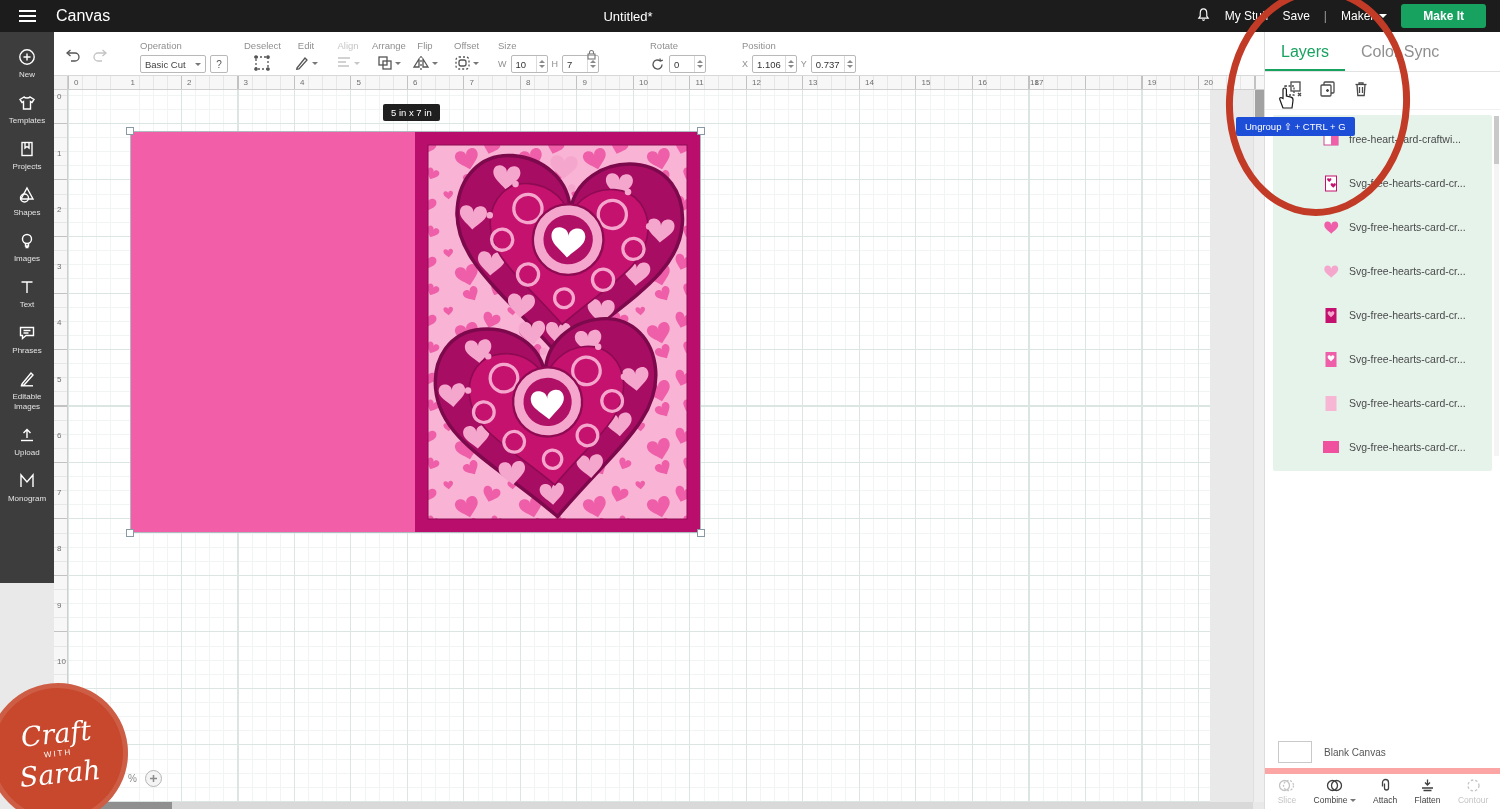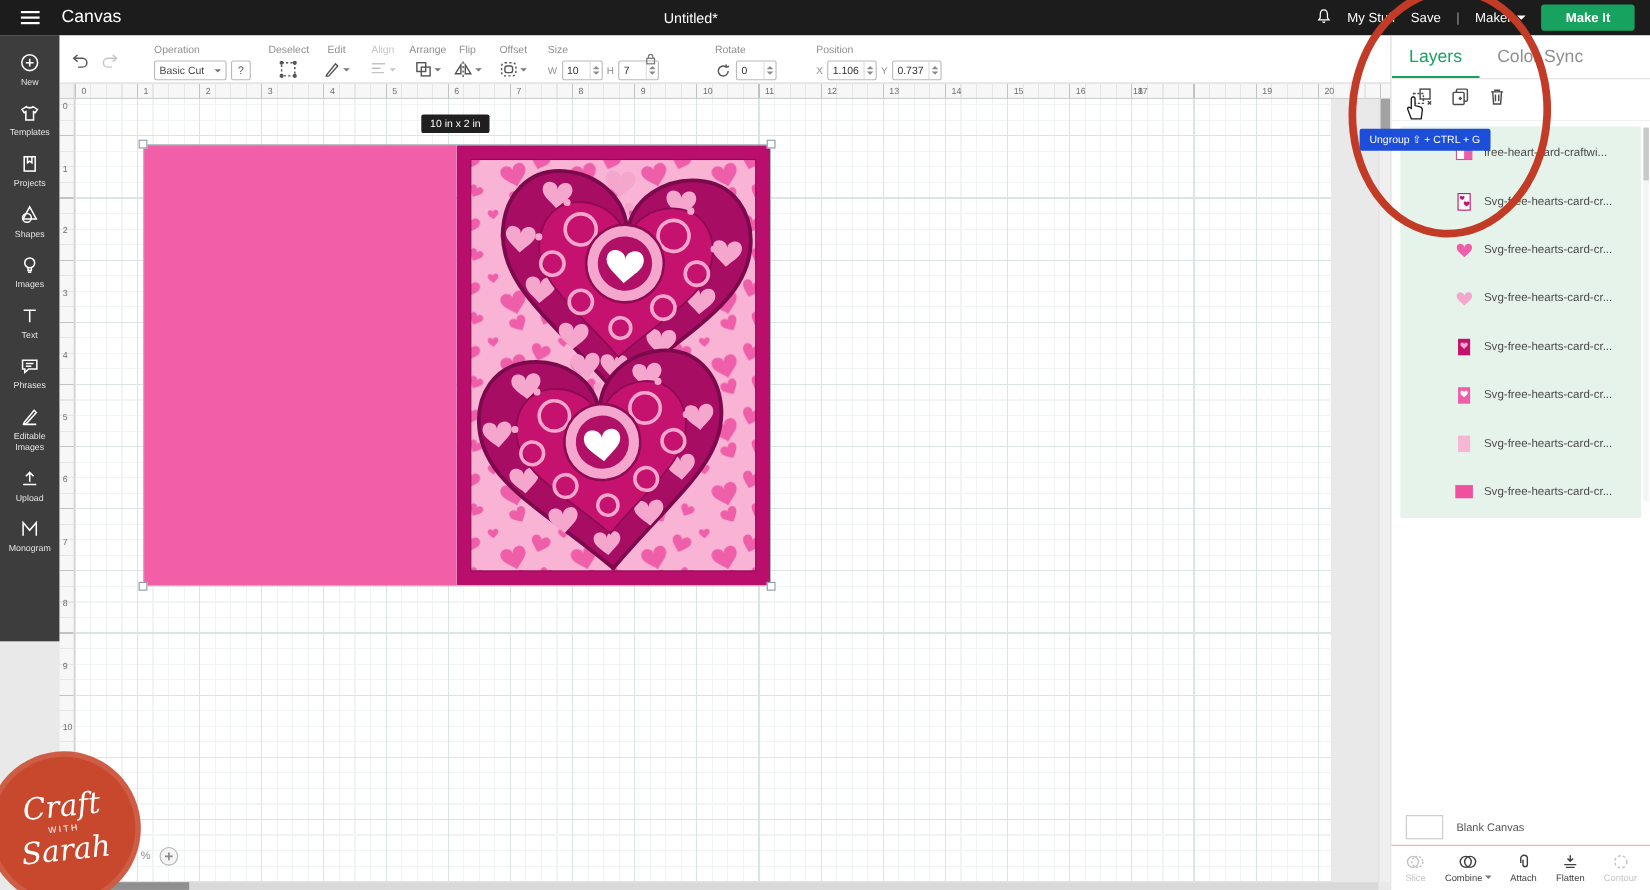--- a/index.html
+++ b/index.html
@@ -90,21 +90,21 @@
   .panel-toolbar svg { stroke:#4a4a4a; fill:none; stroke-width:1.3; }
   .layers-list { margin:5px 8px 0; background:#e6f3eb; border-radius:2px; padding:2px 0; }
   .layer-row { display:flex; align-items:center; height:44px; padding-left:48px; cursor:pointer; }
   .layer-thumb { width:20px; display:flex; align-items:center; justify-content:center; margin-right:8px; }
   .layer-name { font-size:10.5px; color:#4a4a4a; white-space:nowrap; overflow:hidden; }
   .plist-scroll { position:absolute; right:1px; top:84px; width:5px; height:340px; background:#f4f4f4; }
   .plist-scroll .thumb { position:absolute; top:0; left:0; width:5px; height:48px; background:#c9c9c9; }
   .blankrow { position:absolute; left:0; top:704px; width:204px; height:32px; display:flex; align-items:center; gap:12px; padding-left:13px; }
   .blank-swatch { width:34px; height:22px; background:#fff; border:1px solid #c9c9c9; cursor:pointer; }
   .blank-lb { font-size:10px; color:#555; }
-  .panel-actions { position:absolute; left:0; bottom:0; width:236px; height:41px; border-top:1px solid #fca5a5; display:flex; align-items:center; justify-content:space-around; padding:0 4px; background:#fff; }
+  .panel-actions { position:absolute; left:0; bottom:0; width:236px; height:41px; border-top:6px solid #fca5a5; display:flex; align-items:center; justify-content:space-around; padding:0 4px; background:#fff; }
   .pa-item { display:flex; flex-direction:column; align-items:center; gap:2px; cursor:pointer; }
   .pa-item svg { stroke:#3f3f3f; fill:none; stroke-width:1.3; }
   .pa-item .pa-lb { font-size:8.5px; color:#3f3f3f; display:flex; align-items:center; gap:2px; }
   .pa-item.disabled svg { stroke:#c4c4c4; }
   .pa-item.disabled .pa-lb { color:#c4c4c4; }
 
   
   .ungroup-tooltip { position:absolute; left:1236px; top:117px; background:#1d4ed8; color:#fff; font-size:9.5px; padding:4px 9px; border-radius:2px; z-index:60; white-space:nowrap; }
   .cursor-hand { position:absolute; left:1276px; top:86px; z-index:65; }
   .red-circle { position:absolute; left:1226px; top:-12px; width:184px; height:228px; border:7px solid #c23b27; border-radius:50%; transform:rotate(3deg); z-index:80; pointer-events:none; }
@@ -497,21 +497,21 @@
           <use href="#bigheart" transform="translate(134,286) rotate(-5) scale(2.3) translate(-50,-45)"></use>
         </g>
         <rect x="13" y="13" width="259" height="374" fill="none" stroke="#8e0a52" stroke-width="1"></rect>
       </svg>
       <span class="handle h-tl"></span>
       <span class="handle h-tr"></span>
       <span class="handle h-bl"></span>
       <span class="handle h-br"></span>
     </div>
 
-    <div class="size-tip">10 in x 2 in</div>
+    <div class="size-tip">5 in x 7 in</div>
 
     <div class="zoomctl">
       <span>%</span>
       <span class="zoom-btn">
           <svg width="9" height="9" viewBox="0 0 9 9">
             <path d="M4.5,1 V8 M1,4.5 H8"></path>
           </svg>
         </span>
     </div>
 

